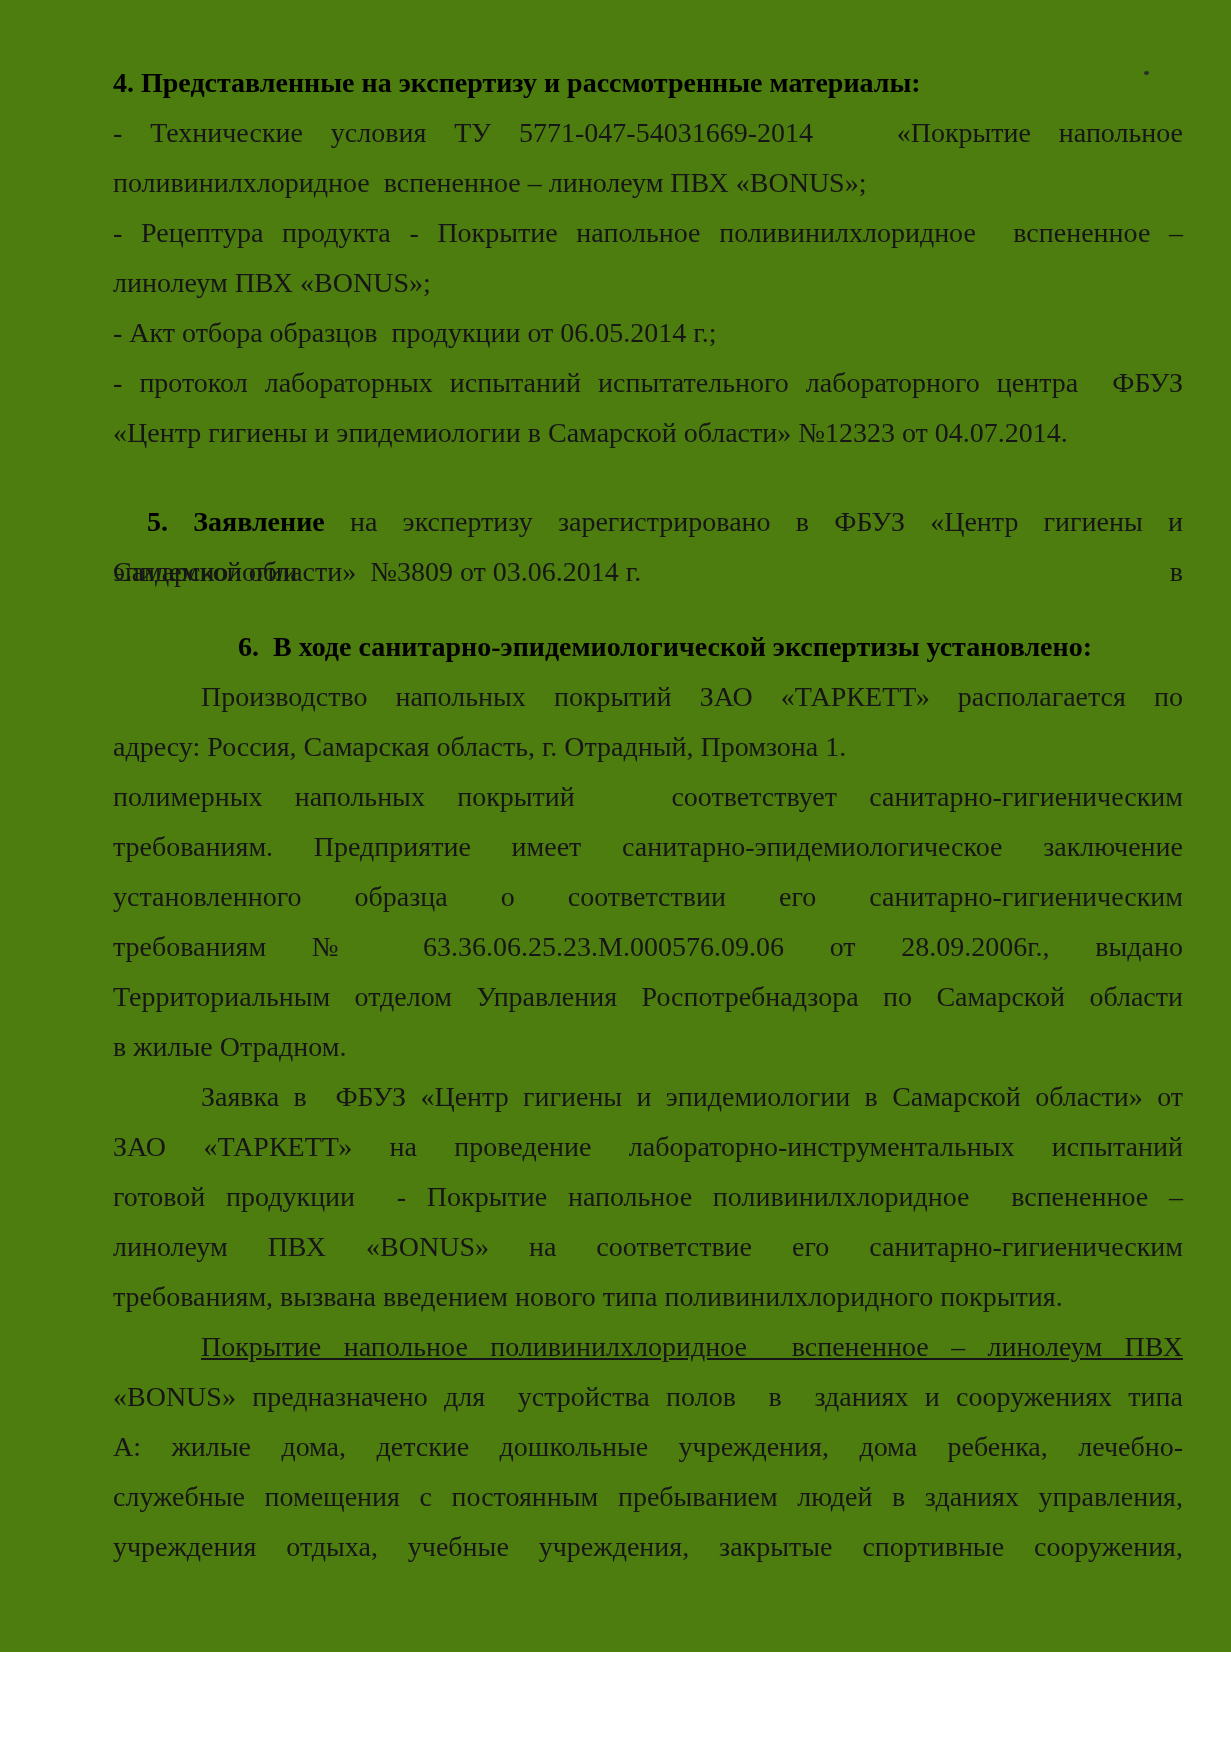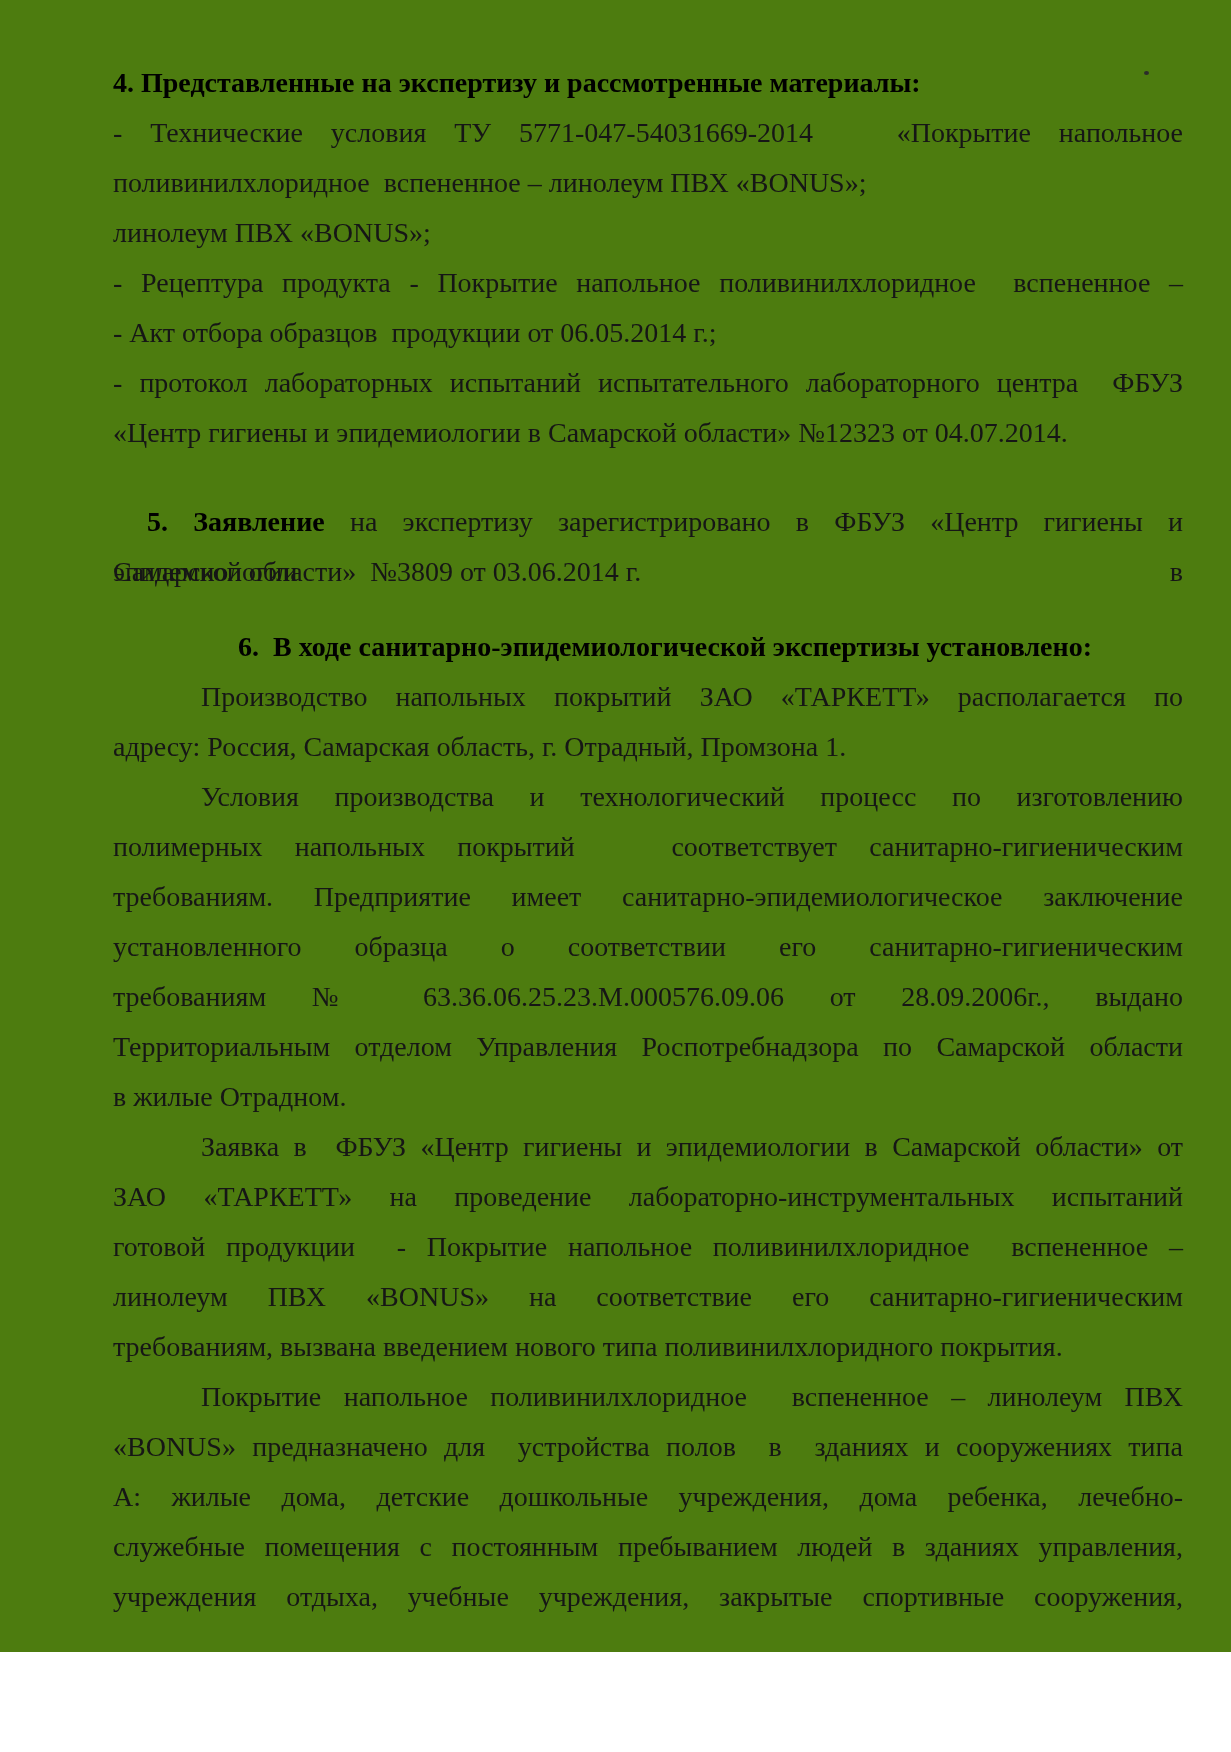--- a/index.html
+++ b/index.html
@@ -62,55 +62,54 @@
 
 <div class="page">
   <div class="stray-dot"></div>
   <div id="doc">
       <div class="block block-section-4-heading">
         <div class="line"><span class="b">4. Представленные на экспертизу и рассмотренные материалы:</span></div>
       </div>
       <div class="block block-materials-list">
         <div class="line j"><span>- Технические условия ТУ 5771-047-54031669-2014   «Покрытие напольное</span></div>
         <div class="line"><span>поливинилхлоридное  вспененное – линолеум ПВХ «BONUS»;</span></div>
+        <div class="line j"><span>- Рецептура продукта - Покрытие напольное поливинилхлоридное  вспененное –</span></div>
         <div class="line"><span>линолеум ПВХ «BONUS»;</span></div>
-        <div class="line j"><span>- Рецептура продукта - Покрытие напольное поливинилхлоридное  вспененное –</span></div>
         <div class="line"><span>- Акт отбора образцов  продукции от 06.05.2014 г.;</span></div>
         <div class="line j"><span>- протокол лабораторных испытаний испытательного лабораторного центра  ФБУЗ</span></div>
         <div class="line"><span>«Центр гигиены и эпидемиологии в Самарской области» №12323 от 04.07.2014.</span></div>
       </div>
       <div class="block block-section-5">
         <div class="line j" style="text-indent: 34px;"><span class="b">5. Заявление</span><span> на экспертизу зарегистрировано в ФБУЗ «Центр гигиены и эпидемиологии в</span></div>
         <div class="line"><span>Самарской области»  №3809 от 03.06.2014 г.</span></div>
       </div>
       <div class="block block-section-6-heading">
         <div class="line" style="text-indent: 34px;"><span class="b">6.  В ходе санитарно-эпидемиологической экспертизы установлено:</span></div>
       </div>
       <div class="block block-para-production-location">
         <div class="line j" style="text-indent: 88px;"><span>Производство напольных покрытий ЗАО «ТАРКЕТТ» располагается по</span></div>
         <div class="line"><span>адресу: Россия, Самарская область, г. Отрадный, Промзона 1.</span></div>
       </div>
       <div class="block block-para-production-conditions">
-        <div class="line j" style="text-indent: 88px;"><span>Условия производства и технологический процесс по изготовлению</span></div>
         <div class="line j"><span>полимерных напольных покрытий   соответствует санитарно-гигиеническим</span></div>
         <div class="line j"><span>требованиям. Предприятие имеет санитарно-эпидемиологическое заключение</span></div>
         <div class="line j"><span>установленного образца о соответствии его санитарно-гигиеническим</span></div>
         <div class="line j"><span>требованиям № 63.36.06.25.23.М.000576.09.06 от 28.09.2006г., выдано</span></div>
         <div class="line j"><span>Территориальным отделом Управления Роспотребнадзора по Самарской области</span></div>
         <div class="line"><span>в жилые Отрадном.</span></div>
       </div>
       <div class="block block-para-application">
         <div class="line j" style="text-indent: 88px; font-family: Liberation Serif, serif;"><span>Заявка в  ФБУЗ «Центр гигиены и эпидемиологии в Самарской области» от</span></div>
         <div class="line j"><span>ЗАО «ТАРКЕТТ» на проведение лабораторно-инструментальных испытаний</span></div>
         <div class="line j"><span>готовой продукции  - Покрытие напольное поливинилхлоридное  вспененное –</span></div>
         <div class="line j"><span>линолеум ПВХ «BONUS» на соответствие его санитарно-гигиеническим</span></div>
         <div class="line"><span>требованиям, вызвана введением нового типа поливинилхлоридного покрытия.</span></div>
       </div>
       <div class="block block-para-purpose">
-        <div class="line j" style="text-indent: 88px;"><span>Покрытие напольное поливинилхлоридное  вспененное – линолеум ПВХ</span></div>
+        <div class="line j" style="text-indent: 88px; text-decoration: underline;"><span>Покрытие напольное поливинилхлоридное  вспененное – линолеум ПВХ</span></div>
         <div class="line j"><span>«BONUS» предназначено для  устройства полов  в  зданиях и сооружениях типа</span></div>
         <div class="line j"><span>А: жилые дома, детские дошкольные учреждения, дома ребенка, лечебно-</span></div>
         <div class="line j"><span>служебные помещения с постоянным пребыванием людей в зданиях управления,</span></div>
         <div class="line j"><span>учреждения отдыха, учебные учреждения, закрытые спортивные сооружения,</span></div>
       </div>
     </div>
   <div class="page-number">2</div>
 </div>
 
 </body></html>

